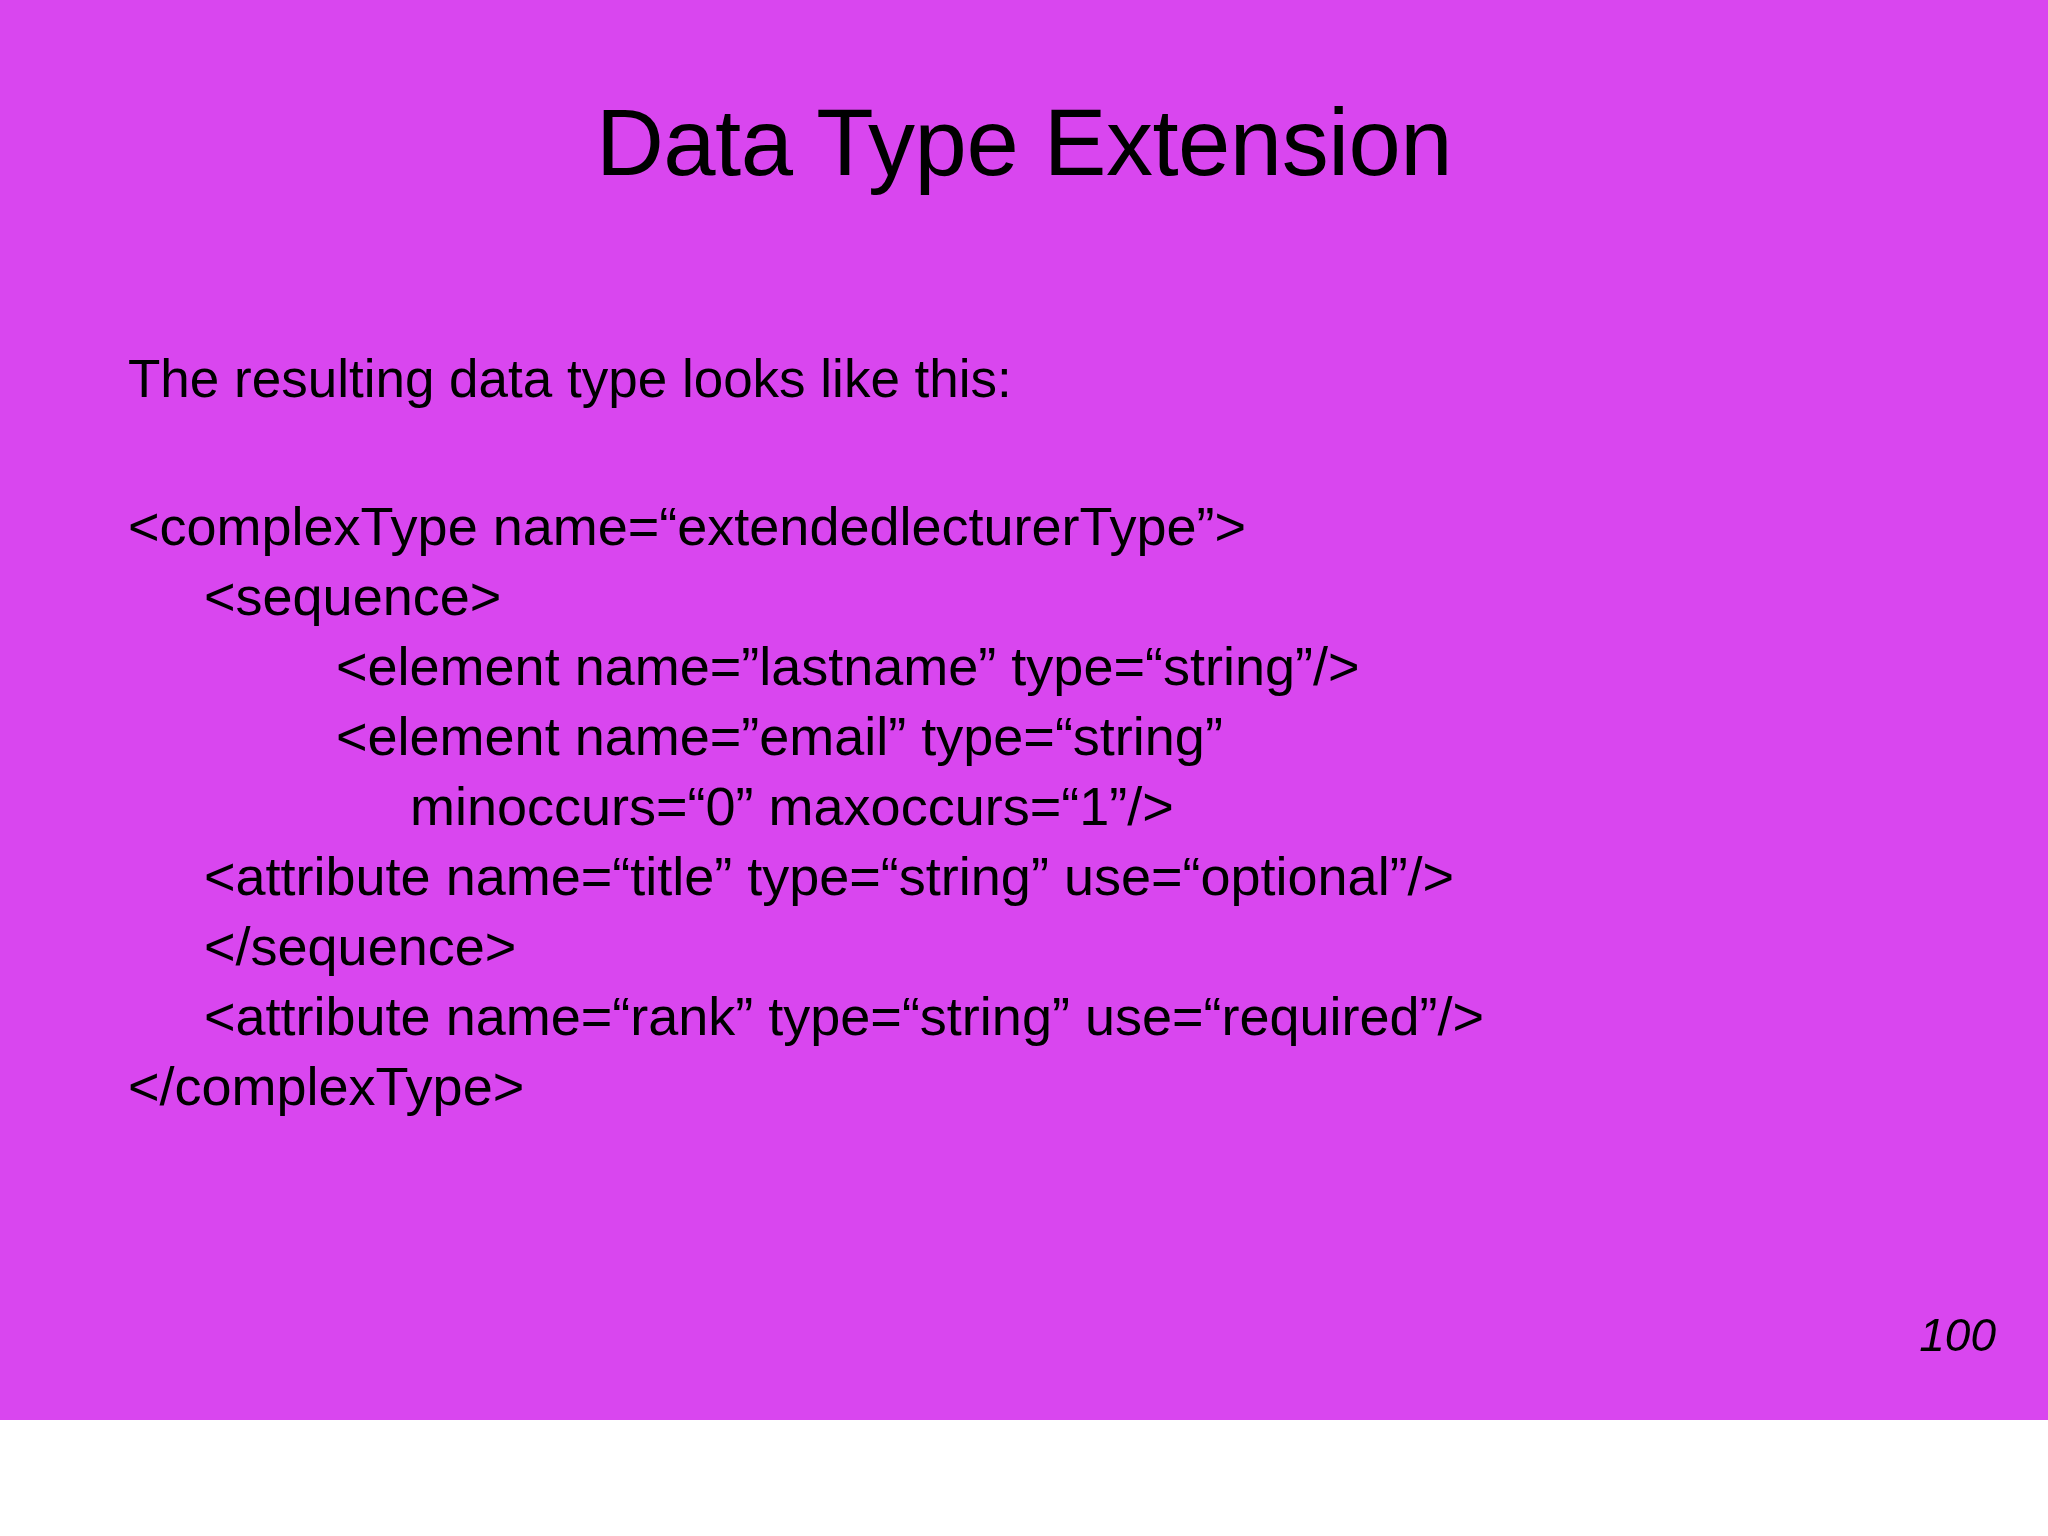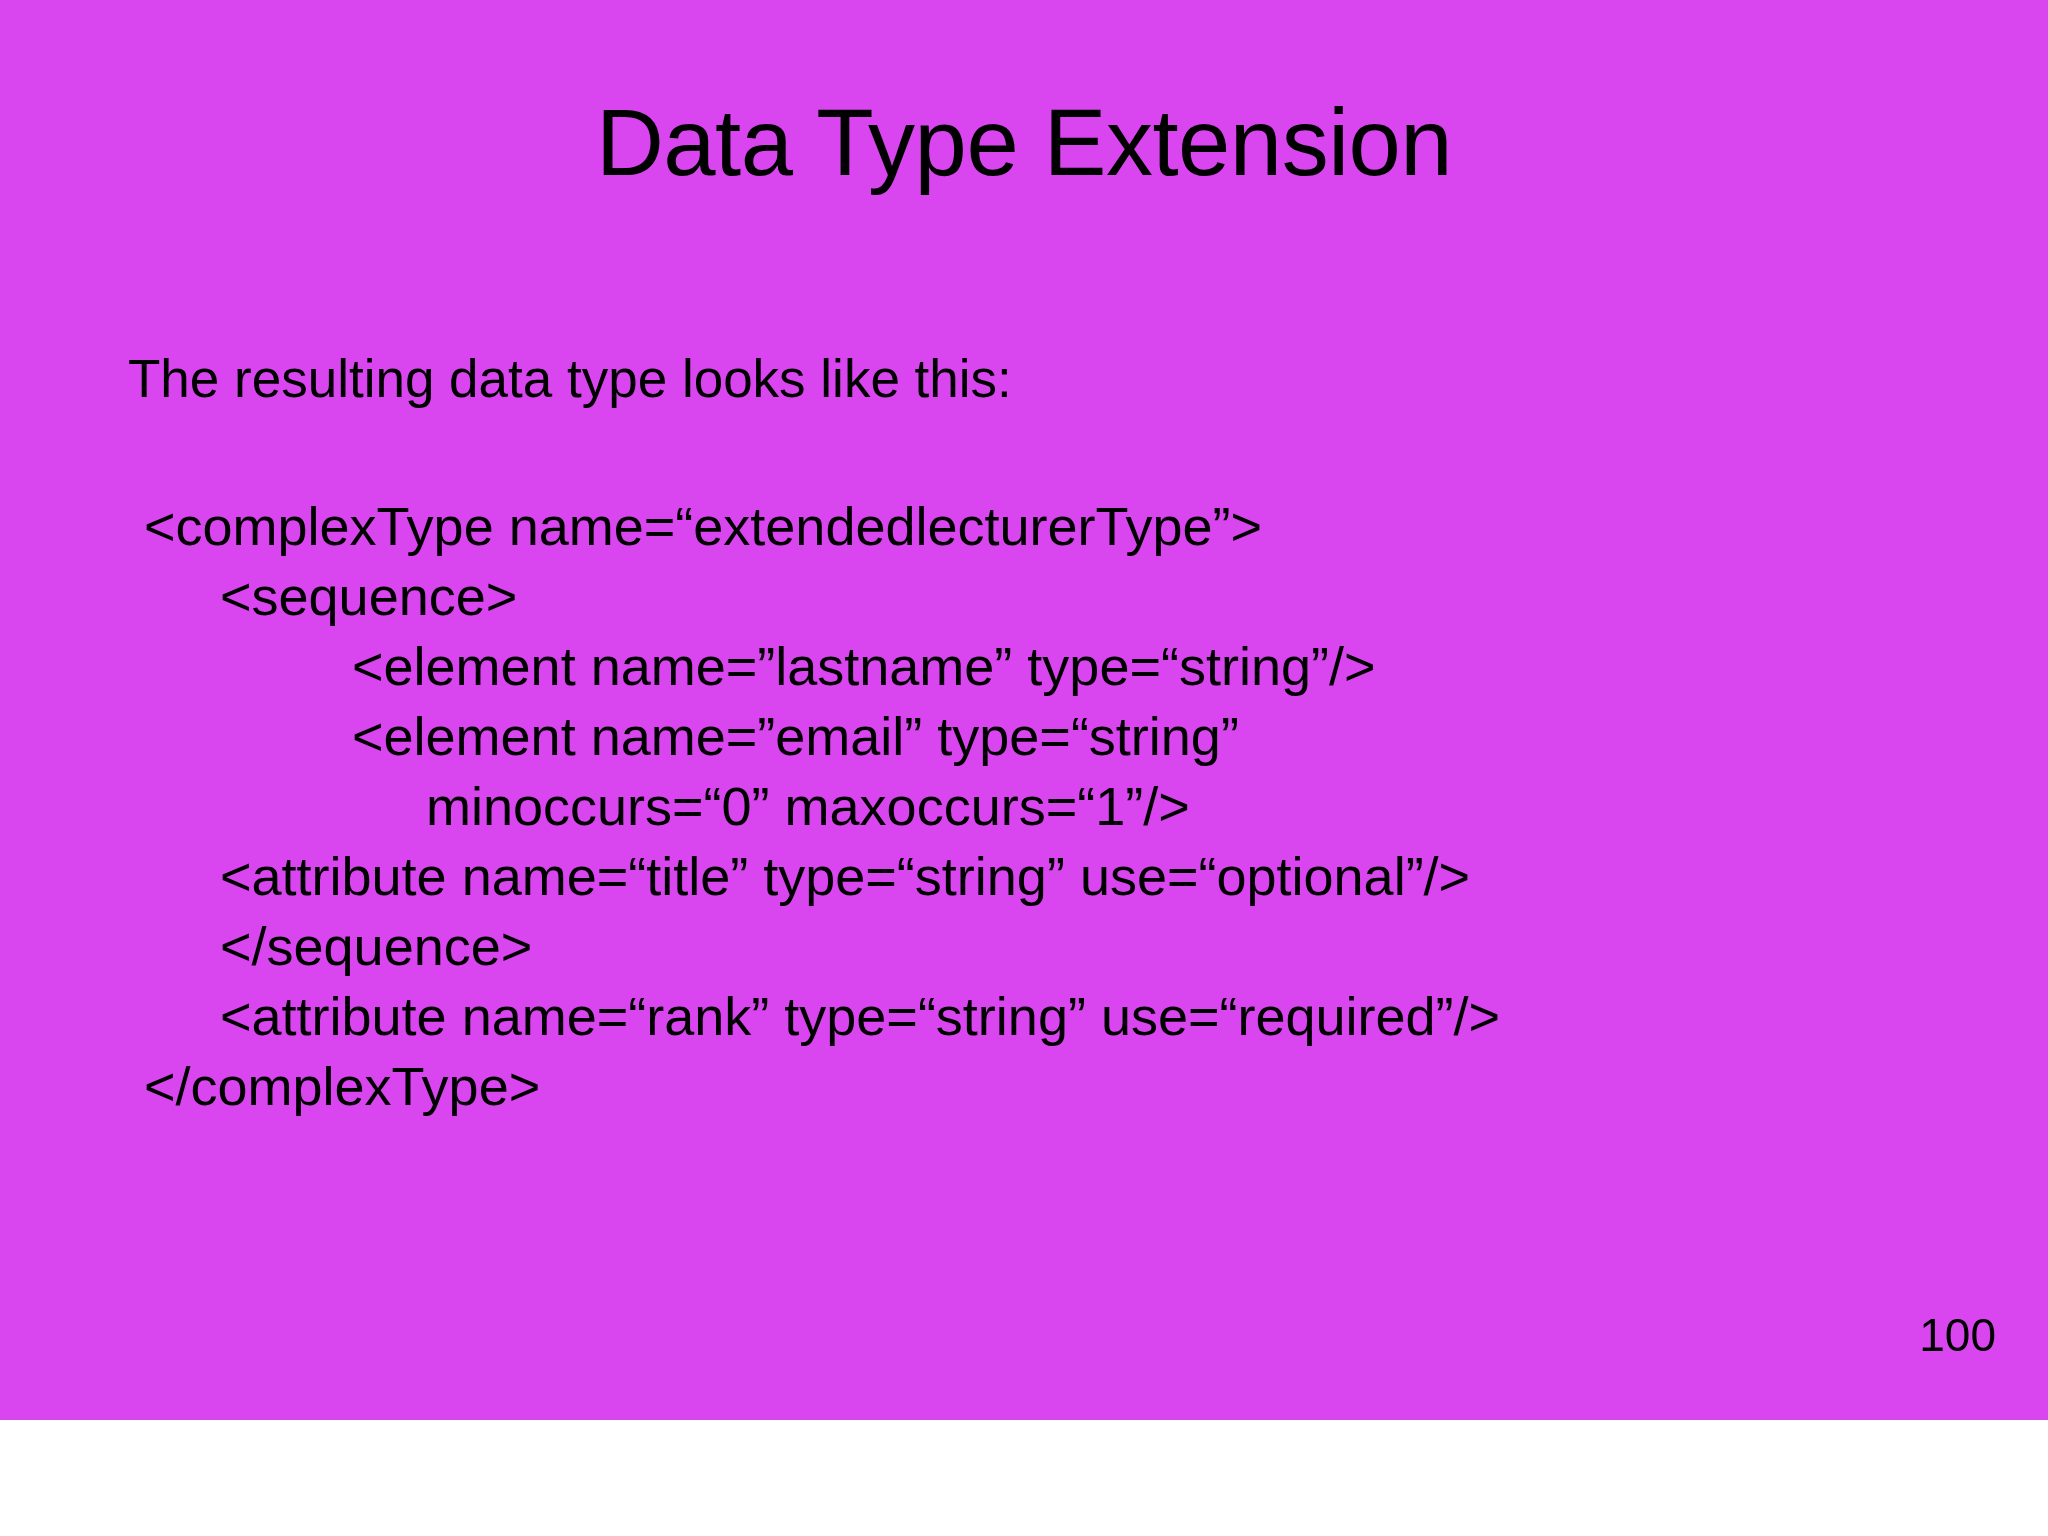--- a/index.html
+++ b/index.html
@@ -39,39 +39,39 @@
     width: 1820px;
   }
   .intro-line {
     font-size: 53px;
     line-height: 1.0;
     font-weight: 400;
     white-space: nowrap;
   }
   .code-block {
     margin-top: 86px;
-    margin-left: 16px;
   }
   .code-line {
     font-size: 54px;
     line-height: 70px;
     font-weight: 400;
     white-space: pre;
   }
   .ind-0 { padding-left: 0px; }
   .ind-1 { padding-left: 76px; }
   .ind-2 { padding-left: 208px; }
   .ind-3 { padding-left: 282px; }
   .page-number {
     position: absolute;
     right: 52px;
     bottom: 62px;
     font-size: 46px;
     line-height: 1.0;
     font-weight: 400;
+    font-style: italic;
   }
 </style>
 </head>
 <body>
 
 <div class="slide">
 
   <div class="slide-title">Data Type Extension</div>
 
   <div class="body-area">

